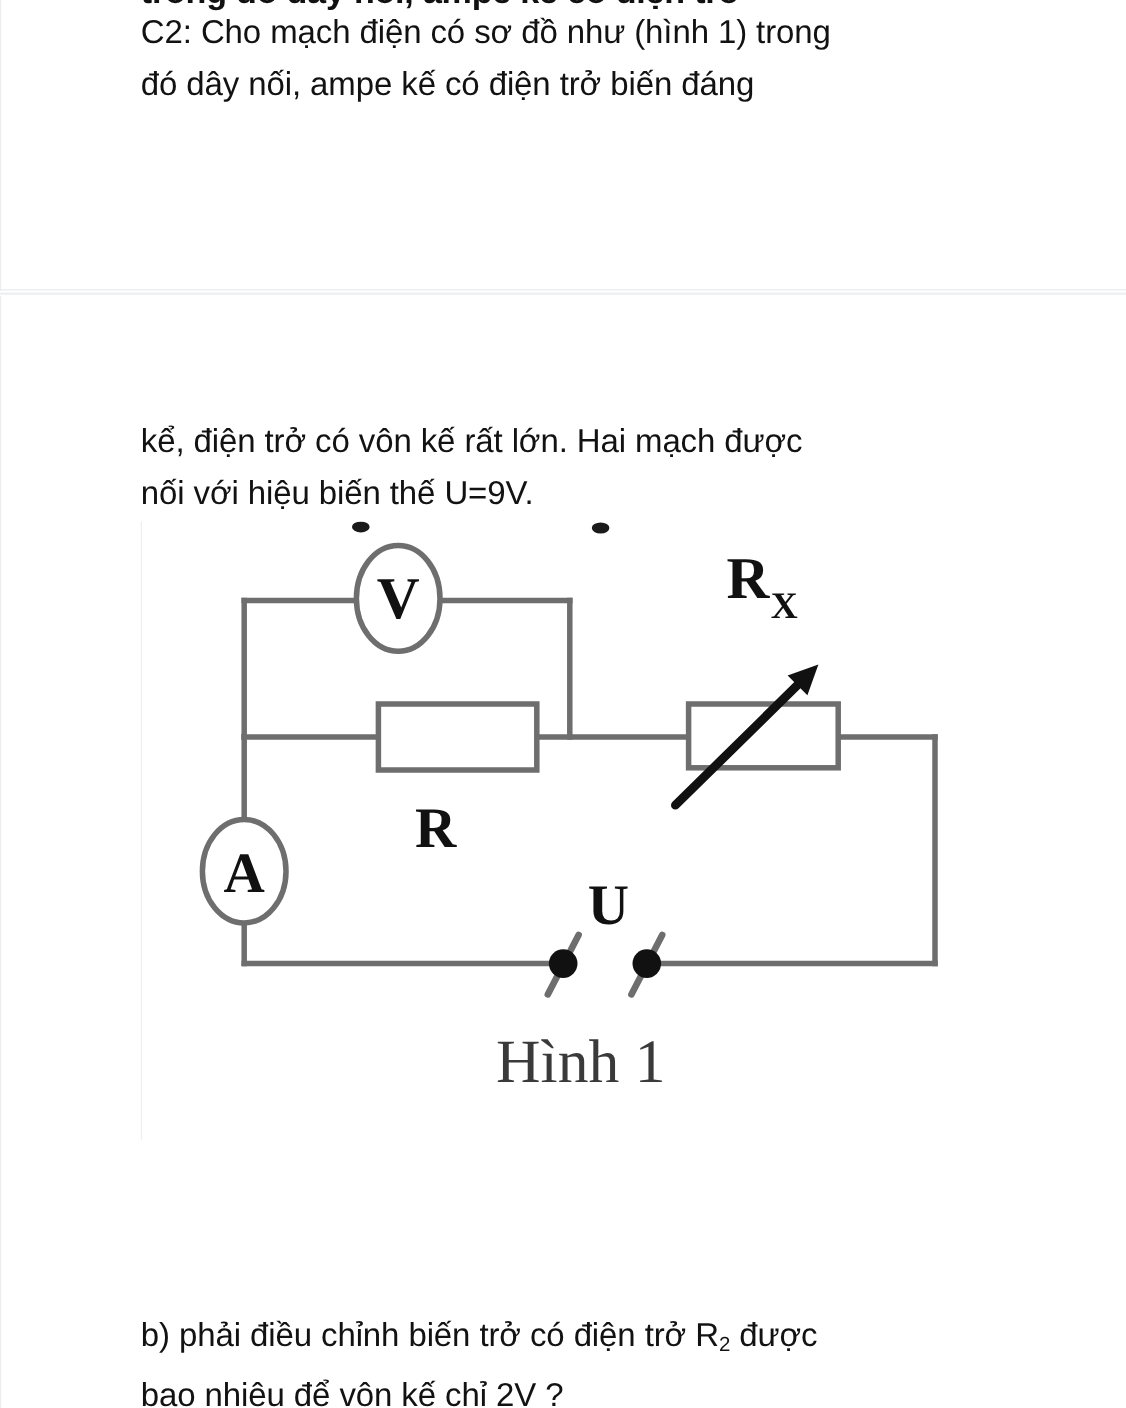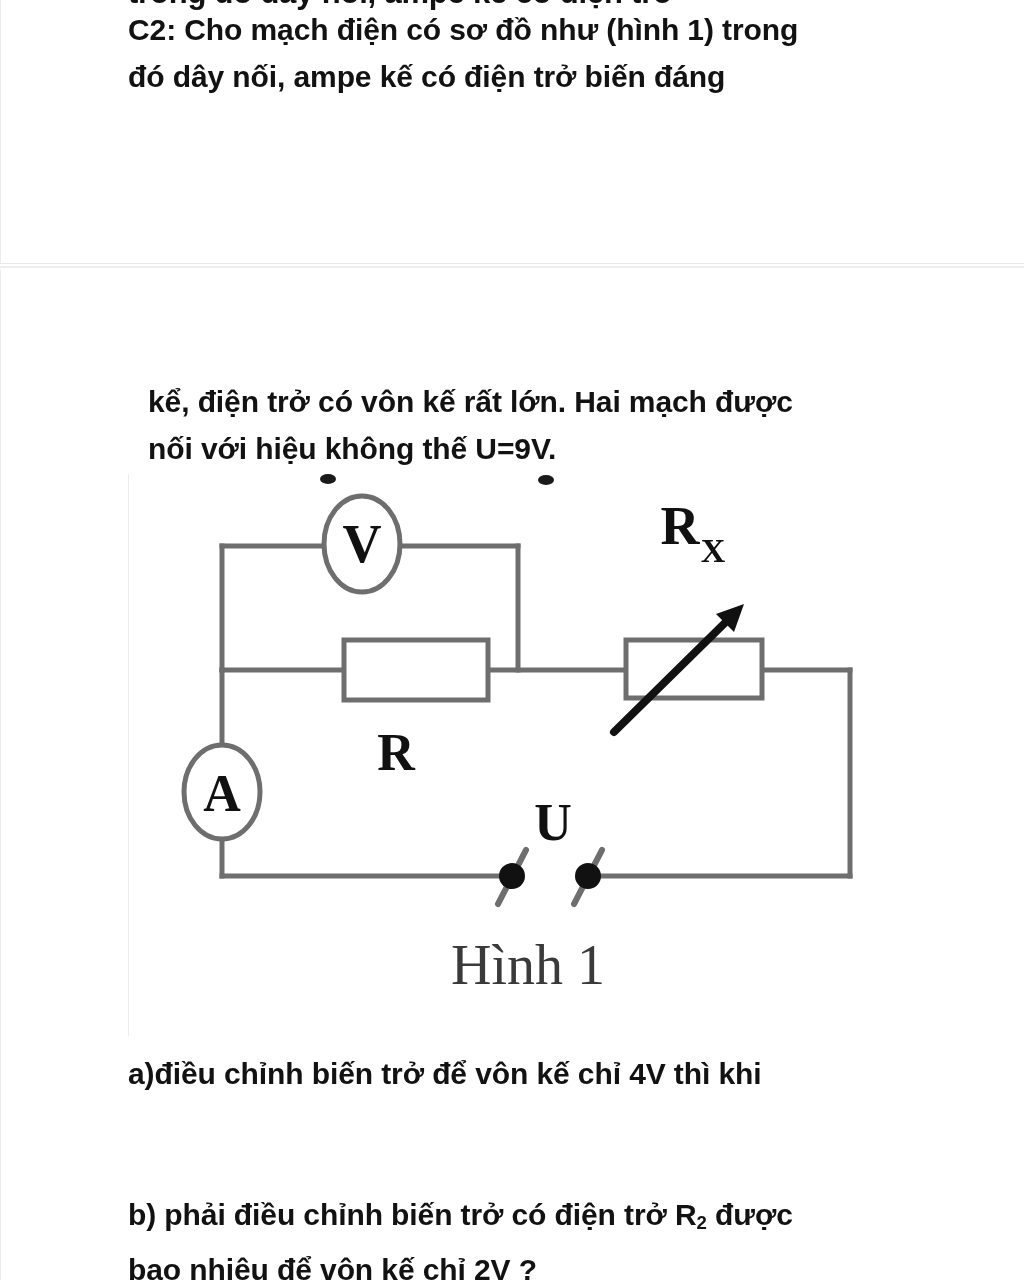--- a/index.html
+++ b/index.html
@@ -57,21 +57,21 @@
     overflow: hidden;
   }
 
   
   .para {
     position: absolute;
     left: 128px;
     width: 790px;
     font-size: 30px;
     line-height: 47px;
-    font-weight: 700;
+    font-weight: 400;
     letter-spacing: -0.1px;
     color: #121212;
   }
   .para p {
     margin: 0;
   }
   .para sub {
     font-size: 0.62em;
     vertical-align: -0.22em;
   }
@@ -114,23 +114,23 @@
   <div class="para" style="top:6px;">
     <p>C2: Cho mạch điện có sơ đồ như (hình 1) trong</p>
     <p>đó dây nối, ampe kế có điện trở biến đáng</p>
   </div>
 
   <div class="section-divider" style="top:263px;"></div>
   <div class="section-divider thick" style="top:266px;"></div>
 
   <div class="block-border-left" style="top:269px; height:1011px;"></div>
 
-  <div class="para" style="top:378px;margin-left:20px;">
+  <div class="para" style="top:378px;">
     <p>kể, điện trở có vôn kế rất lớn. Hai mạch được</p>
-    <p>nối với hiệu không thế U=9V.</p>
+    <p>nối với hiệu biến thế U=9V.</p>
   </div>
 
   <div class="figure-wrap">
     <div class="figure-rule"></div>
 
     <svg class="figure-svg" width="790" height="562" viewBox="0 0 790 562">
 
       <ellipse cx="200" cy="5" rx="8" ry="5" fill="#1a1a1a"></ellipse>
       <ellipse cx="418" cy="6" rx="8" ry="5" fill="#1a1a1a"></ellipse>
 
@@ -183,21 +183,20 @@
         <line x1="446" y1="430" x2="474" y2="376" stroke="#6e6e6e" stroke-width="6" stroke-linecap="round"></line>
         <circle cx="460" cy="402" r="13" fill="#111111"></circle>
       </g>
       <text x="425" y="366" text-anchor="middle" font-family="Liberation Serif, serif" font-size="52" font-weight="700" fill="#111111">U</text>
 
       <text x="400" y="510" text-anchor="middle" font-family="Liberation Serif, serif" font-size="56" font-weight="400" fill="#3a3a3a">Hình 1</text>
     </svg>
   </div>
 
   <div class="para" style="top:1050px;">
-    <p>a)điều chỉnh biến trở để vôn kế chỉ 4V thì khi</p>
   </div>
 
   <div class="para" style="top:1191px;">
     <p><span>b) phải điều chỉnh biến trở có điện trở R</span><sub>2</sub><span> được</span></p>
     <p>bao nhiêu để vôn kế chỉ 2V ?</p>
   </div>
 
 </div>
 
 </body></html>

